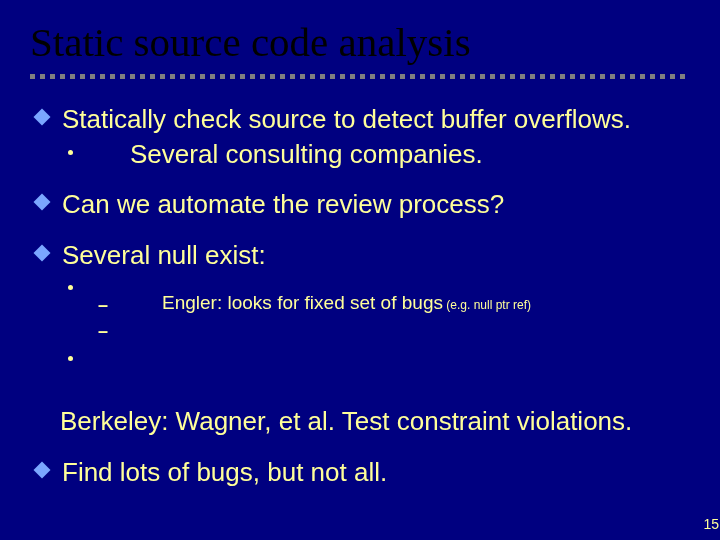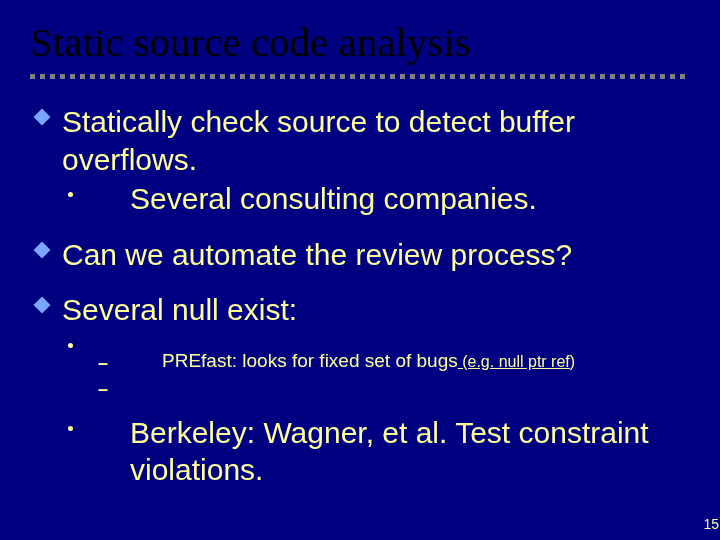--- a/index.html
+++ b/index.html
@@ -28,40 +28,40 @@
   ul.bullets { list-style: none; }
   ul.bullets > li { margin-bottom: 18px; }
   .row { display: flex; align-items: flex-start; }
   .diamond {
     width: 12px; height: 12px;
     background: #7aa6ff;
     transform: rotate(45deg);
     margin: 8px 14px 0 6px;
     flex: none;
   }
-  .txt { color: #ffff99; font-size: 30px; line-height: 1.25; }
+  .txt { color: #ffff99; font-size: 26px; line-height: 1.25; }
   .sub { margin-left: 30px; margin-top: 2px; }
   .sub .row { margin-bottom: 2px; gap: 44px; }
   .dot {
     width: 5px; height: 5px; border-radius: 50%;
     background: #ffff99;
     margin: 12px 13px 0 8px;
     flex: none;
   }
   .sub2 { margin-left: 30px; margin-top: 2px; }
   .dash {
     color: #ffff99;
     font-family: Arial, sans-serif;
     font-weight: bold;
     font-size: 18px;
     margin: 3px 10px 0 8px;
     flex: none;
   }
   .arial { font-family: Arial, sans-serif; color: #ffff99; font-size: 19px; }
-  .small { font-size: 16px; text-decoration: underline; }
+  .small { font-size: 12px; }
   .pagenum {
     position: absolute;
     right: 1px;
     bottom: 8px;
     font-family: Arial, sans-serif;
     color: #ffff99;
     font-size: 14px;
   }
 </style>
 </head>
@@ -98,30 +98,36 @@
       <div class="txt">Several null exist:</div>
     </div>
     <div class="sub">
       <div class="row">
         <div class="dot"></div>
       </div>
       <div class="sub2">
         <div class="row">
           <div class="dash">–</div>
           <div class="arial">
-            <span>PREfast:</span><span>   looks for fixed set of bugs</span><span class="small">  (e.g. null ptr ref)</span>
+            <span>Engler:</span><span>   looks for fixed set of bugs</span><span class="small">  (e.g. null ptr ref)</span>
           </div>
         </div>
         <div class="row">
           <div class="dash">–</div>
         </div>
       </div>
-      <div class="row" style="margin-top:14px;">
+      <div class="row" style="margin-top:2px;flex-direction:column;">
         <div class="dot"></div>
         <div class="txt">Berkeley:  Wagner, et al.  Test constraint violations.</div>
       </div>
     </div>
   </li>
 
+  <li>
+    <div class="row">
+      <div class="diamond"></div>
+      <div class="txt">Find lots of bugs, but not all.</div>
+    </div>
+  </li>
 
 </ul>
 
 <div class="pagenum">15</div>
 
 </body></html>

